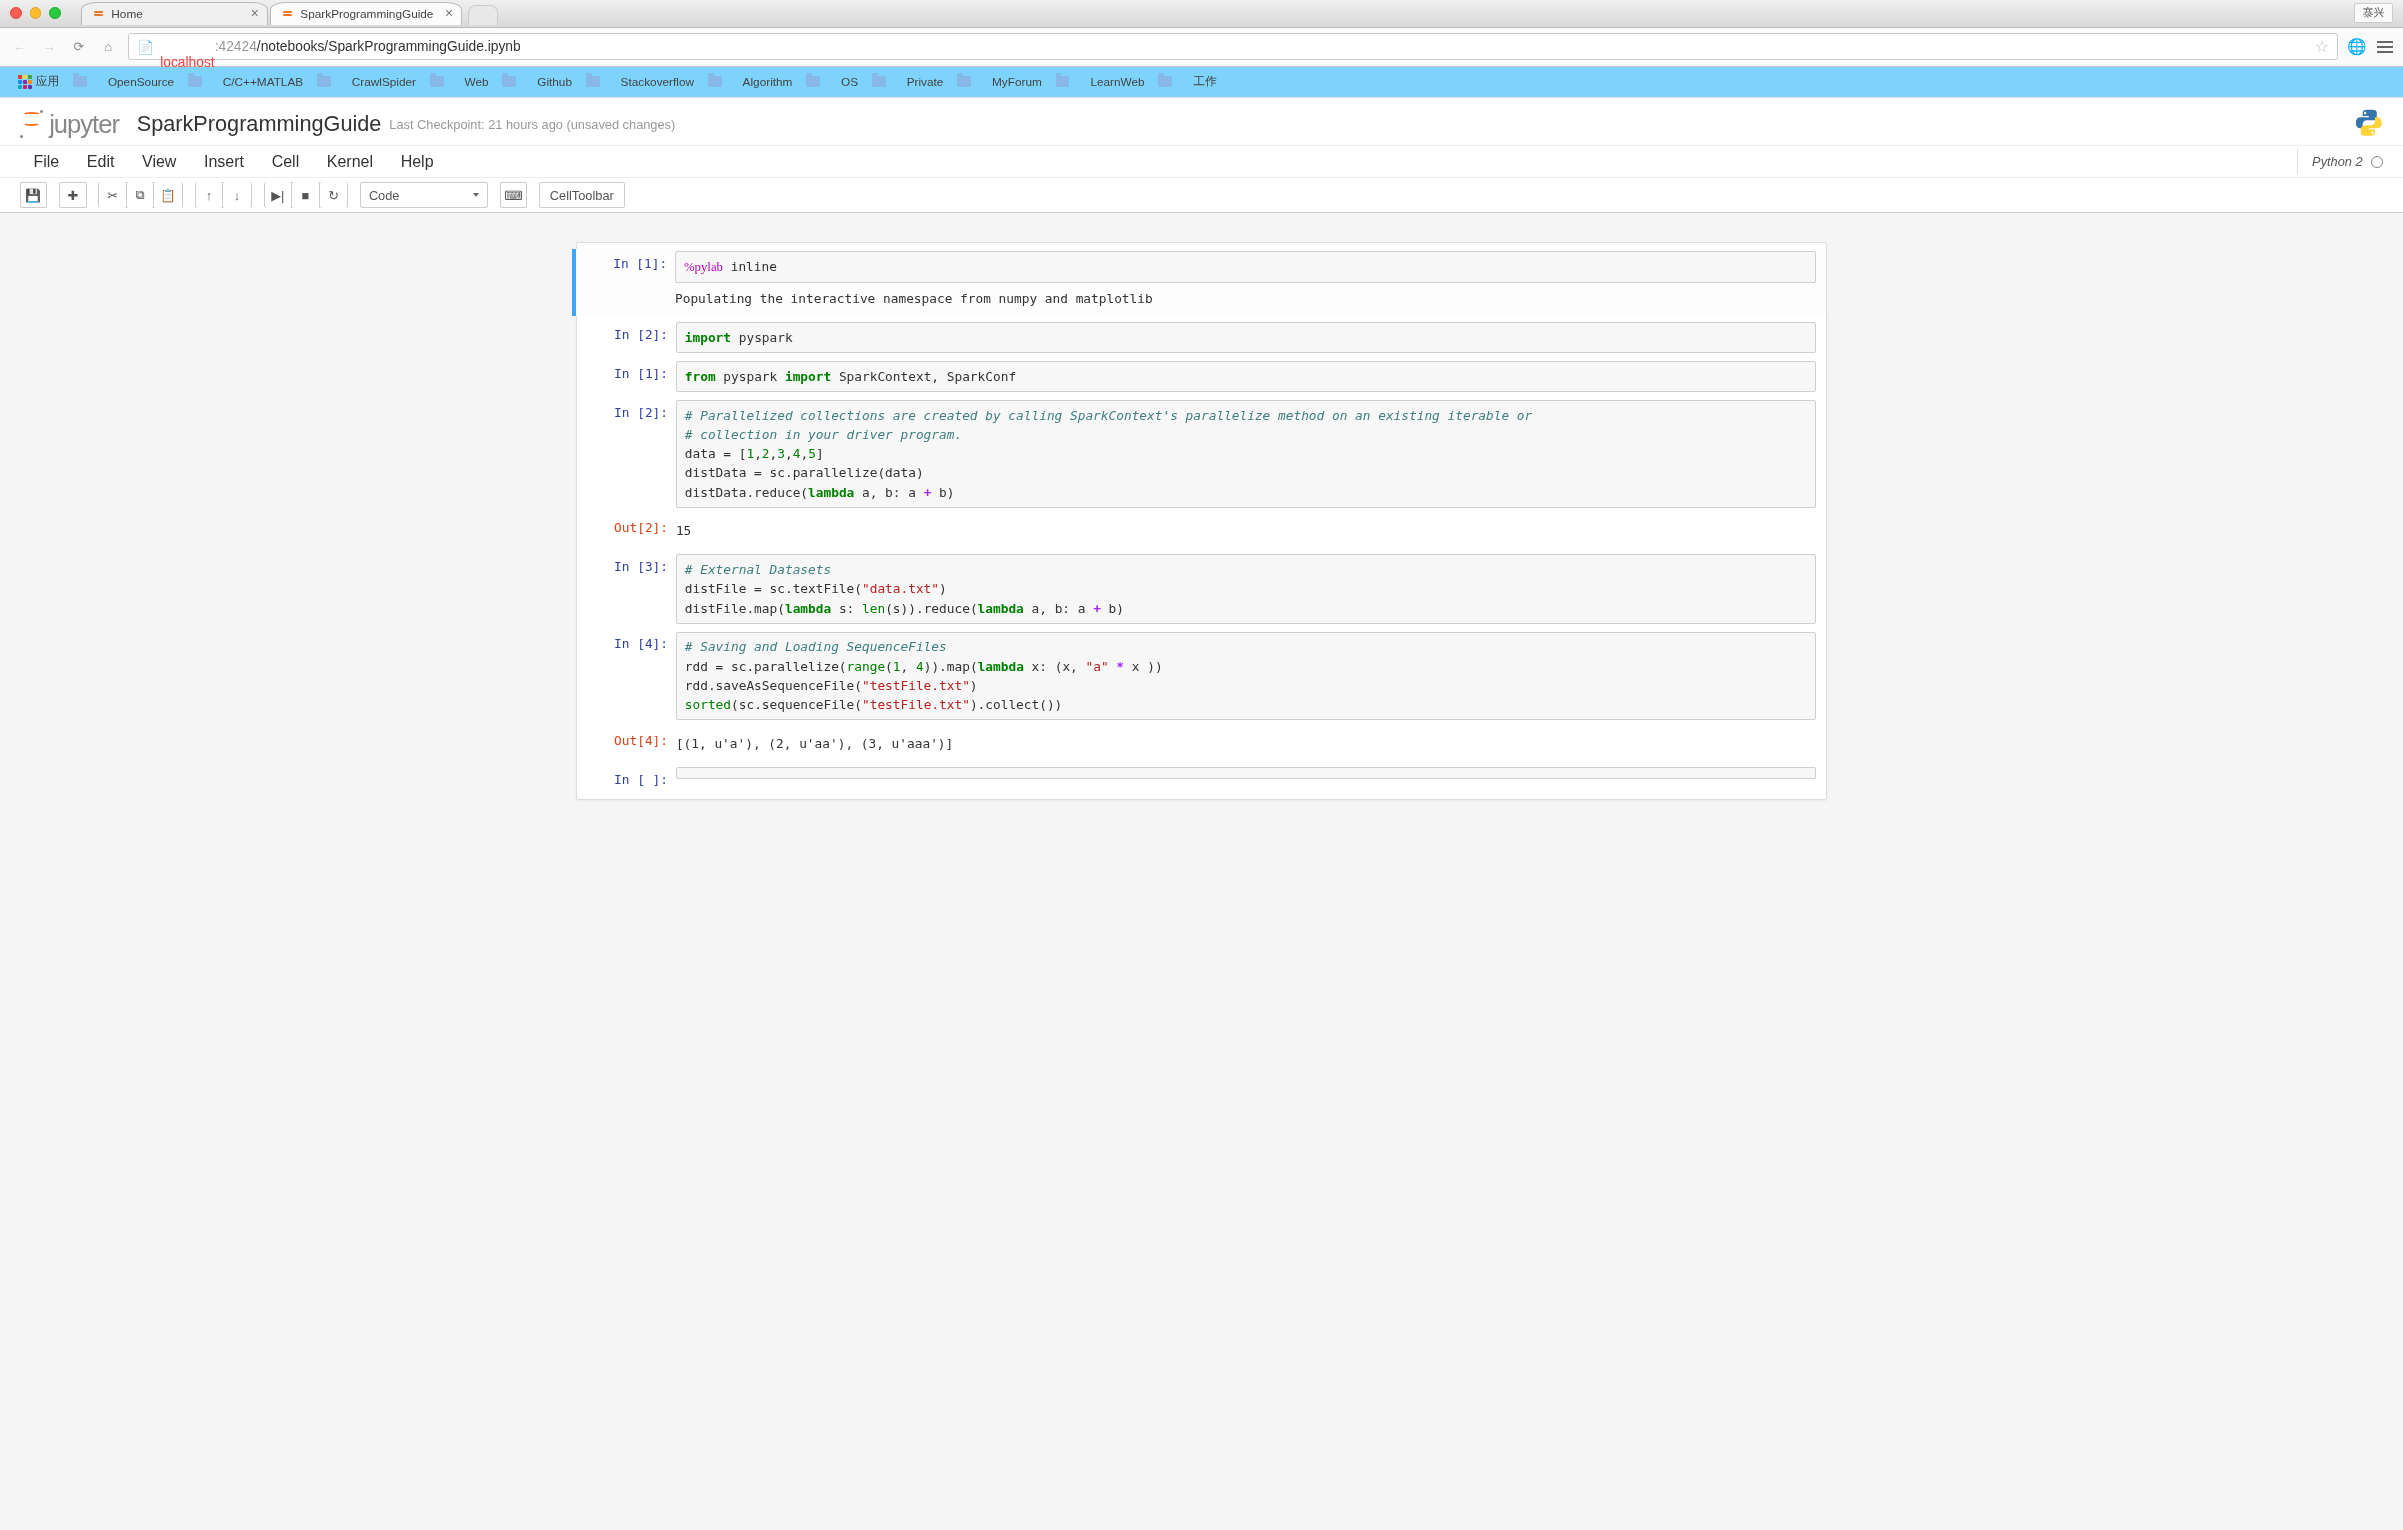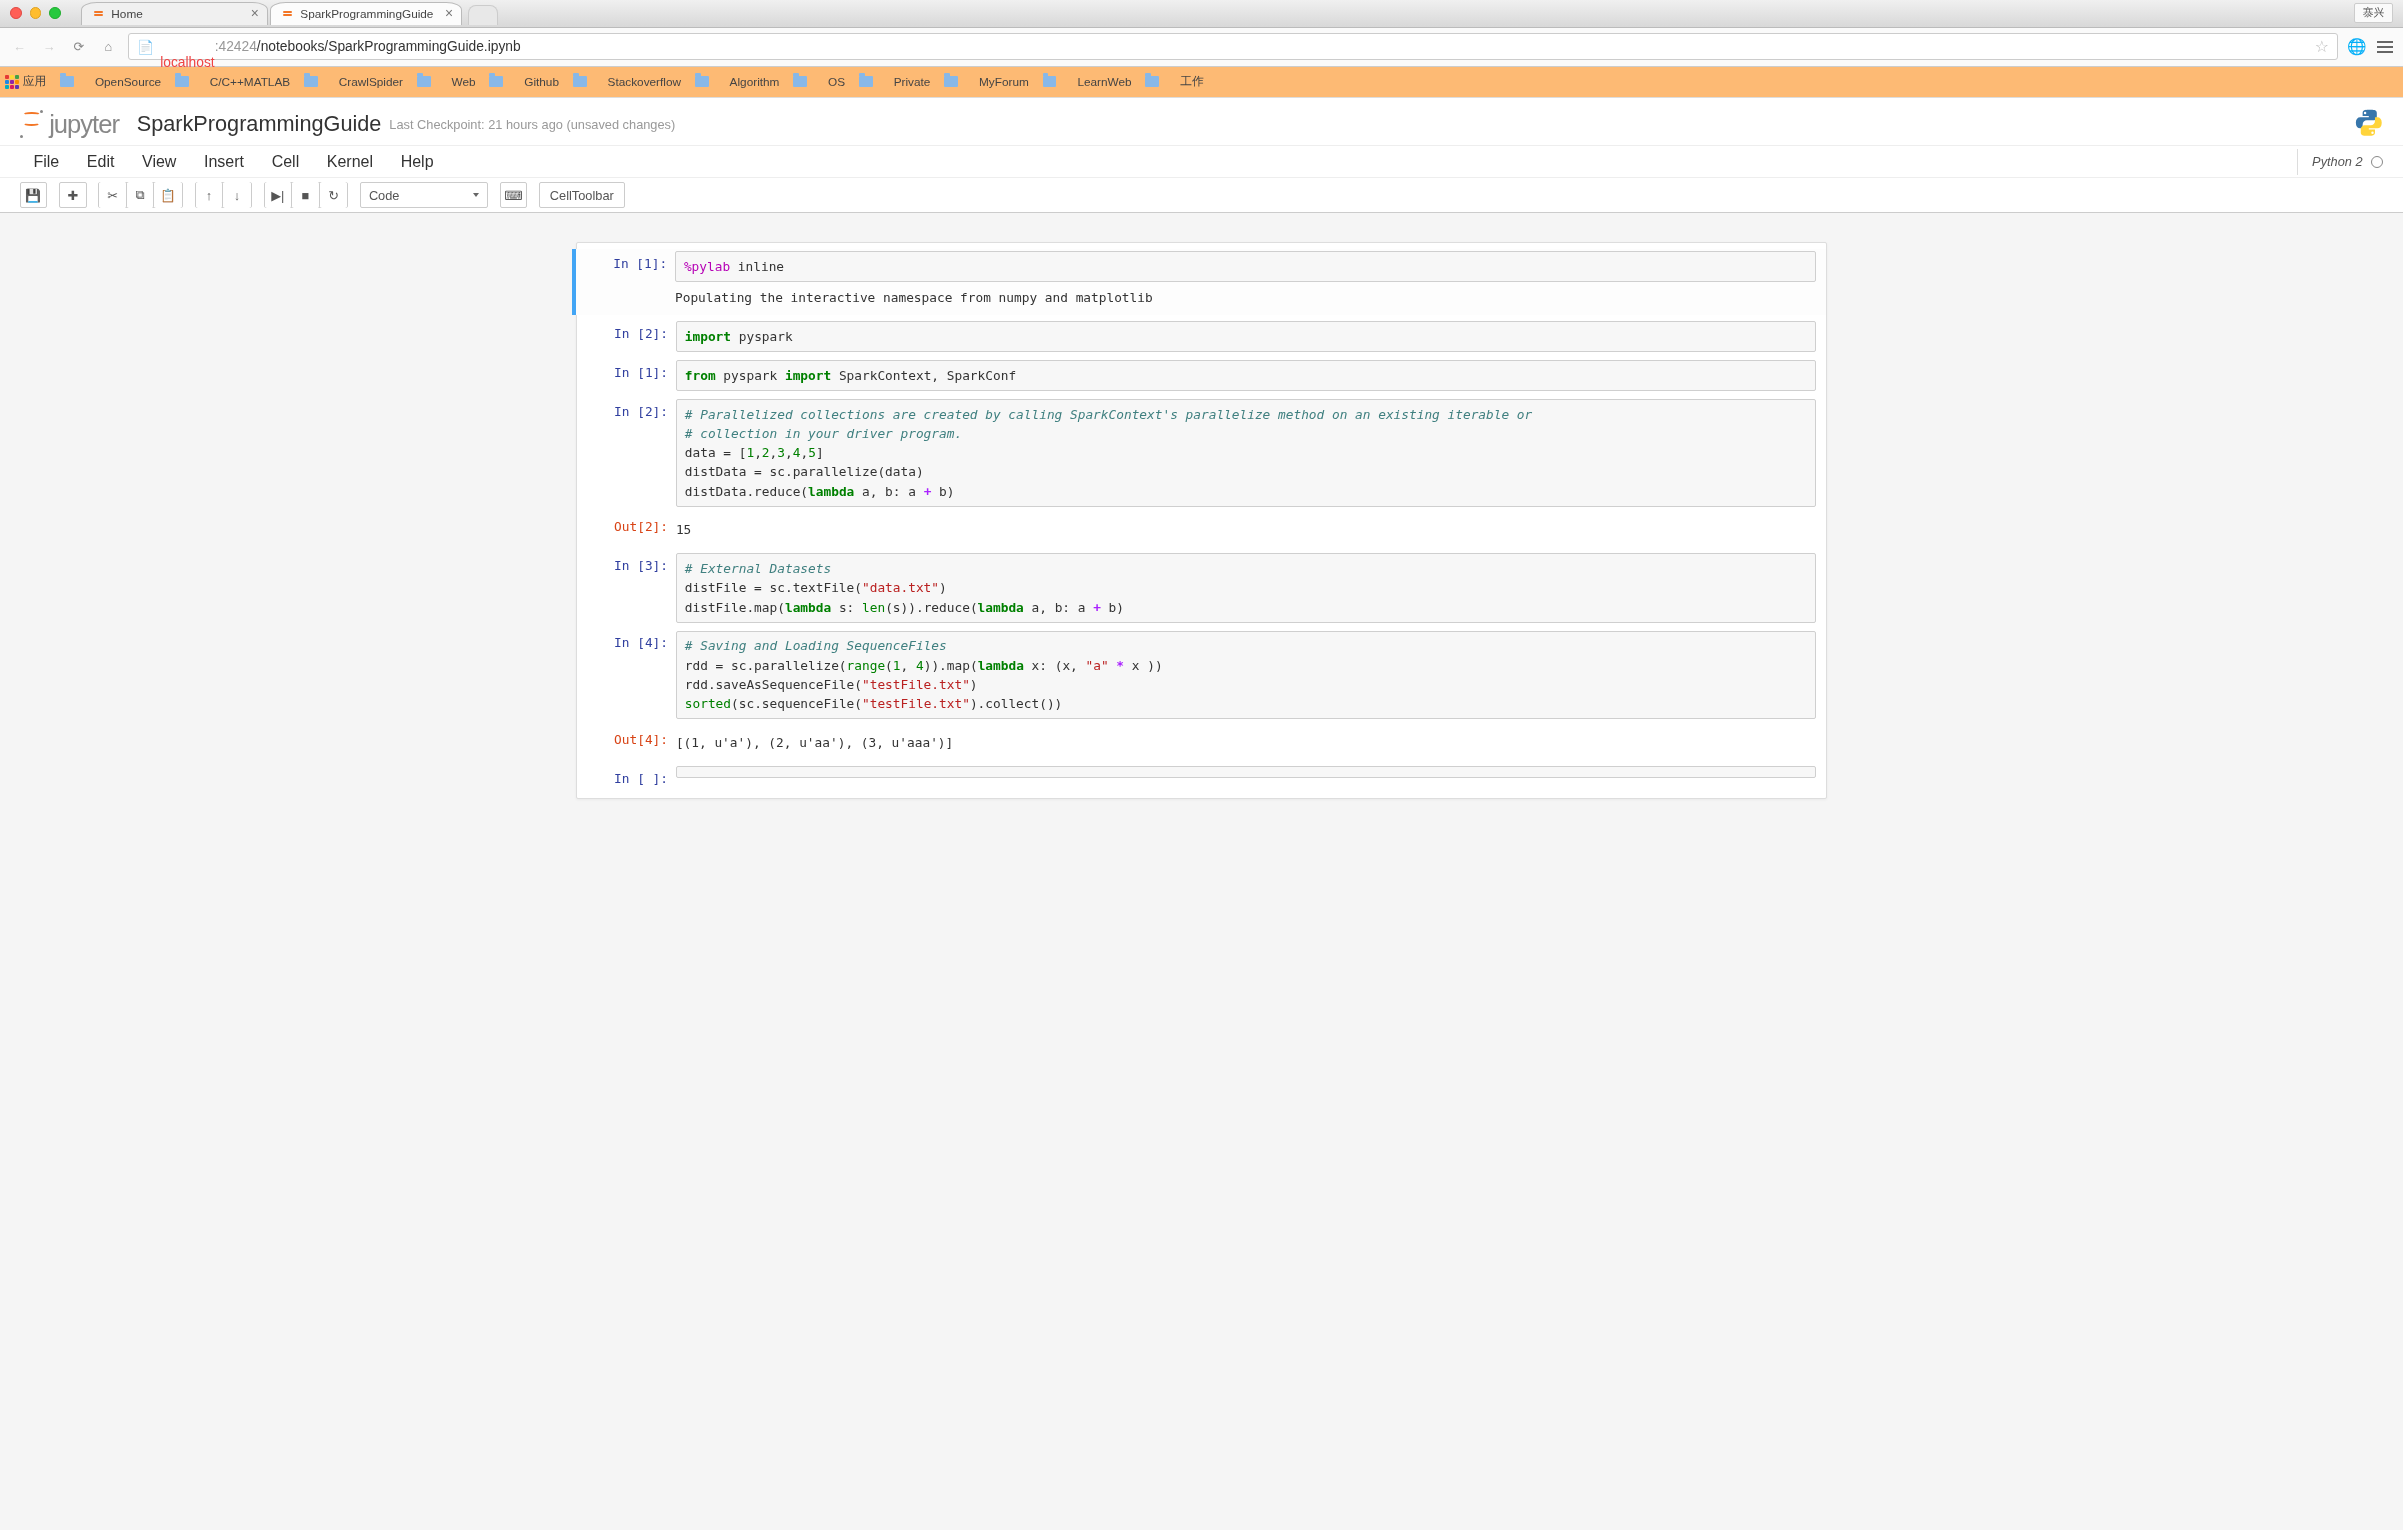--- a/index.html
+++ b/index.html
@@ -29,21 +29,21 @@
 .url-box .file-icon { color: #999; margin-right: 5.9px; }
 .url-box .url-host { color: #ef4444; margin-top: 32px; }
 .url-box .url-path { color: #333; }
 .url-box .url-port { color: #999; }
 .url-star { margin-left: auto; color: #bbb; font-size: 15.8px; }
 .globe { color: #888; font-size: 15.8px; }
 .hamburger { display: flex; flex-direction: column; gap: 3px; }
 .hamburger span { width: 15.8px; height: 2px; background: #666; }
 
 
-.bm-bar { height: 31.5px; background: #fdba74; border-bottom: 1px solid #ddd; display: flex; align-items: center; padding: 0 5px; gap: 13.8px; font-size: 11.8px; color: #444; }
+.bm-bar { height: 31.5px; background: #7dd3fc; border-bottom: 1px solid #ddd; display: flex; align-items: center; padding: 0 18px; gap: 13.8px; font-size: 11.8px; color: #444; }
 .bm-apps { display: flex; align-items: center; gap: 3.9px; }
 .bm-apps-grid { width: 13.8px; height: 13.8px; display: grid; grid-template-columns: repeat(3,1fr); grid-template-rows: repeat(3,1fr); gap: 1px; }
 .bm-apps-grid span { border-radius: 1px; }
 .bm-item { display: flex; align-items: center; gap: 21px; cursor: pointer; }
 .bm-folder { width: 13.8px; height: 10.8px; background: #88b8e8; border-radius: 1px; position: relative; }
 .bm-folder::before { content: ""; position: absolute; top: -3px; left: 0; width: 5.9px; height: 3px; background: #88b8e8; border-radius: 1px 1px 0 0; }
 
 
 .jp-header { background: #fff; padding: 9.9px 19.7px 4.9px; display: flex; align-items: center; }
 .jp-logo { display: flex; align-items: center; gap: 5.9px; }
@@ -81,21 +81,21 @@
 .cell { display: flex; padding: 2px 9.9px; margin-bottom: 3.9px; }
 .cell.selected { border-left: 4.9px solid #42a5f5; margin-left: -4.9px; background: #fdfdfd; }
 .prompt-area { width: 89px; flex-shrink: 0; text-align: right; font-family: Menlo, Monaco, monospace; font-size: 12.8px; padding: 4.9px 7.9px 0 0; }
 .prompt-in { color: #303f9f; }
 .prompt-out { color: #d84315; }
 .cell-body { flex: 1; }
 .input-area { border: 1px solid #cfcfcf; background: #f7f7f7; border-radius: 2px; padding: 4.9px 7.9px; font-family: Menlo, Monaco, monospace; font-size: 12.8px; line-height: 1.5; white-space: pre-wrap; }
 .output-area { font-family: Menlo, Monaco, monospace; font-size: 12.8px; padding: 5.9px 0; line-height: 1.5; white-space: pre-wrap; }
 
 
-.cm-mag { color: #b603b6; }
+.cm-mag { color: #b603b6; font-family: Liberation Serif, serif; }
 .cm-kw { color: #008000; font-weight: bold; }
 .cm-cm { color: #408080; font-style: italic; }
 .cm-num { color: #008000; }
 .cm-str { color: #ba2121; }
 .cm-op { color: #a2f; font-weight: bold; }
 .cm-bi { color: #008000; }
 
 .jup-favicon { display: flex; flex-direction: column; gap: 1px; }
 .jup-favicon span { width: 9.9px; height: 2px; background: #f37626; border-radius: 2px; }
 </style>

